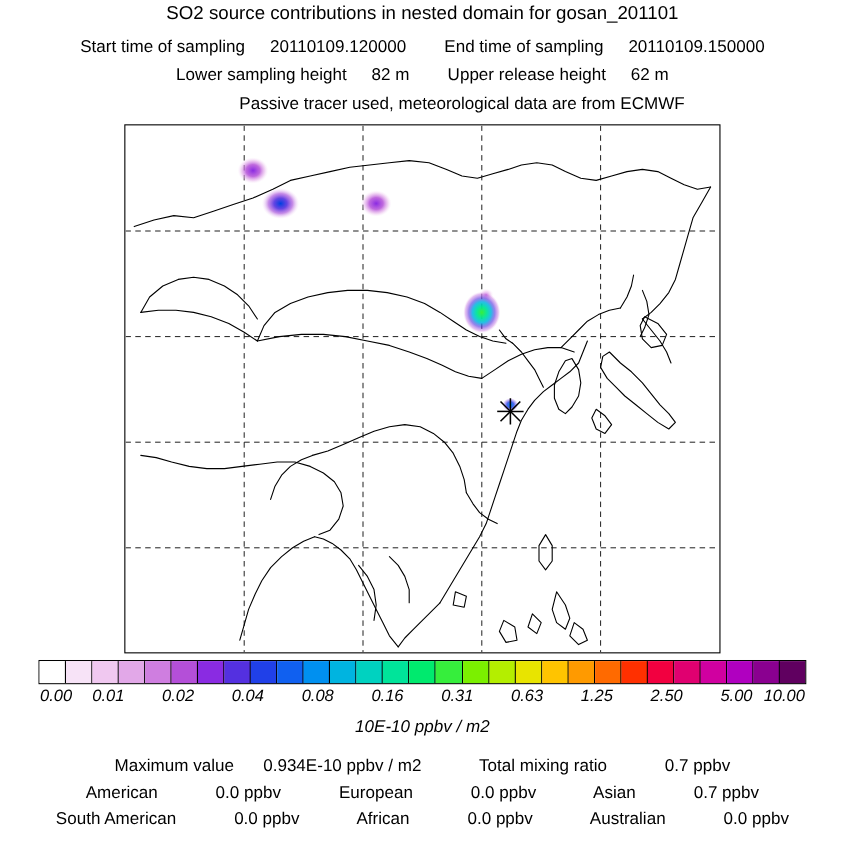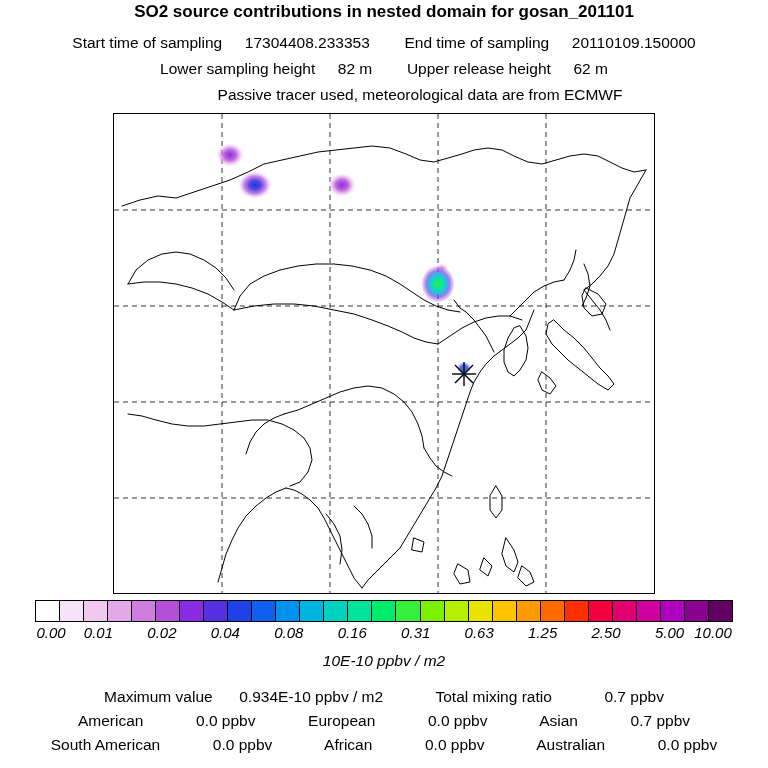--- a/index.html
+++ b/index.html
@@ -7,21 +7,21 @@
     width:768px;height:768px;
     background:#ffffff;
     font-family:"Liberation Sans", sans-serif;
     color:#000000;
     overflow:hidden;
     position:relative;
   }
   .title{
     position:absolute;top:2px;left:0;width:768px;
     text-align:center;
-    font-size:17px;font-weight:bold;
+    font-size:17px;font-weight:normal;
     letter-spacing:0px;
   }
   .hdr-line{
     position:absolute;left:0;width:768px;text-align:center;
     font-size:15.5px;
   }
   .hdr1{top:34px;}
   .hdr2{top:60px;}
   .hdr3{top:86px;margin-left:36px;}
   .gap-lg{display:inline-block;width:26px;}
@@ -78,21 +78,21 @@
   .sp2{display:inline-block;width:44px;}
 </style>
 </head>
 <body>
 
 <div class="title">SO2 source contributions in nested domain for gosan_201101</div>
 
 <div class="hdr-line hdr1">
   <span>Start time of sampling</span>
   <span class="gap-md"></span>
-  <span>17304408.233353</span>
+  <span>20110109.120000</span>
   <span class="gap-lg"></span>
   <span>End time of sampling</span>
   <span class="gap-md"></span>
   <span>20110109.150000</span>
 </div>
 
 <div class="hdr-line hdr2">
   <span>Lower sampling height</span>
   <span class="gap-md"></span>
   <span>82 m</span>

